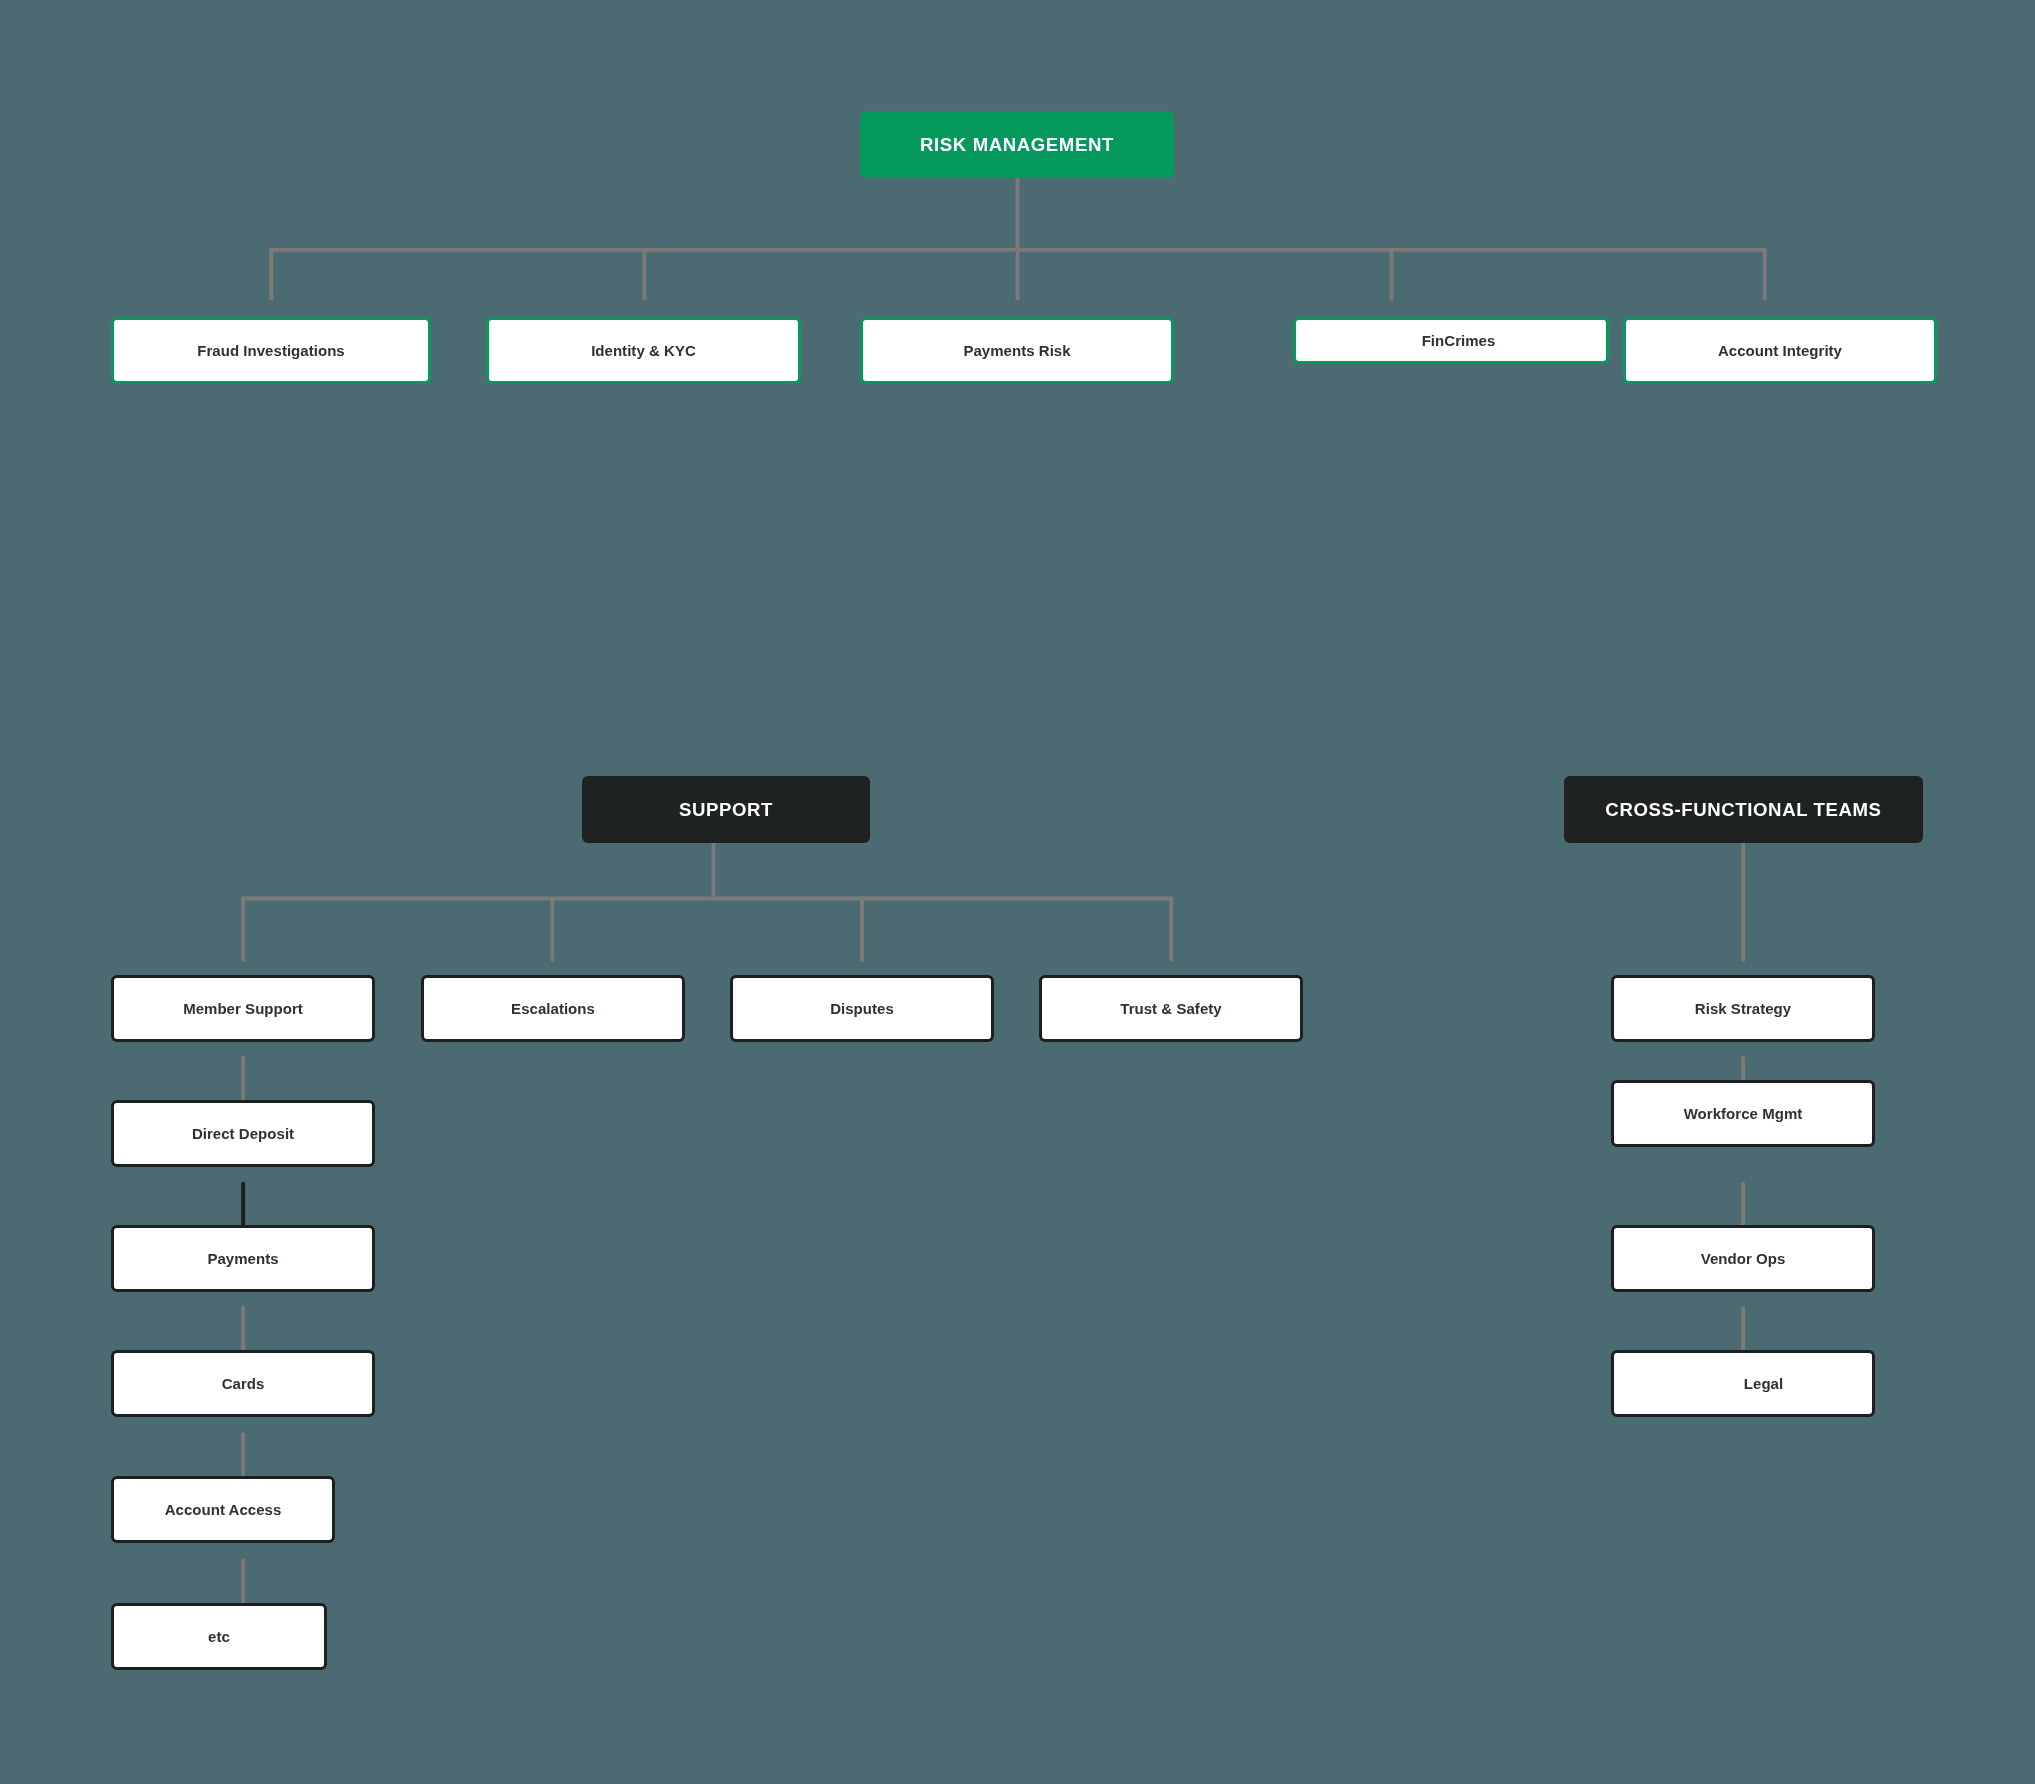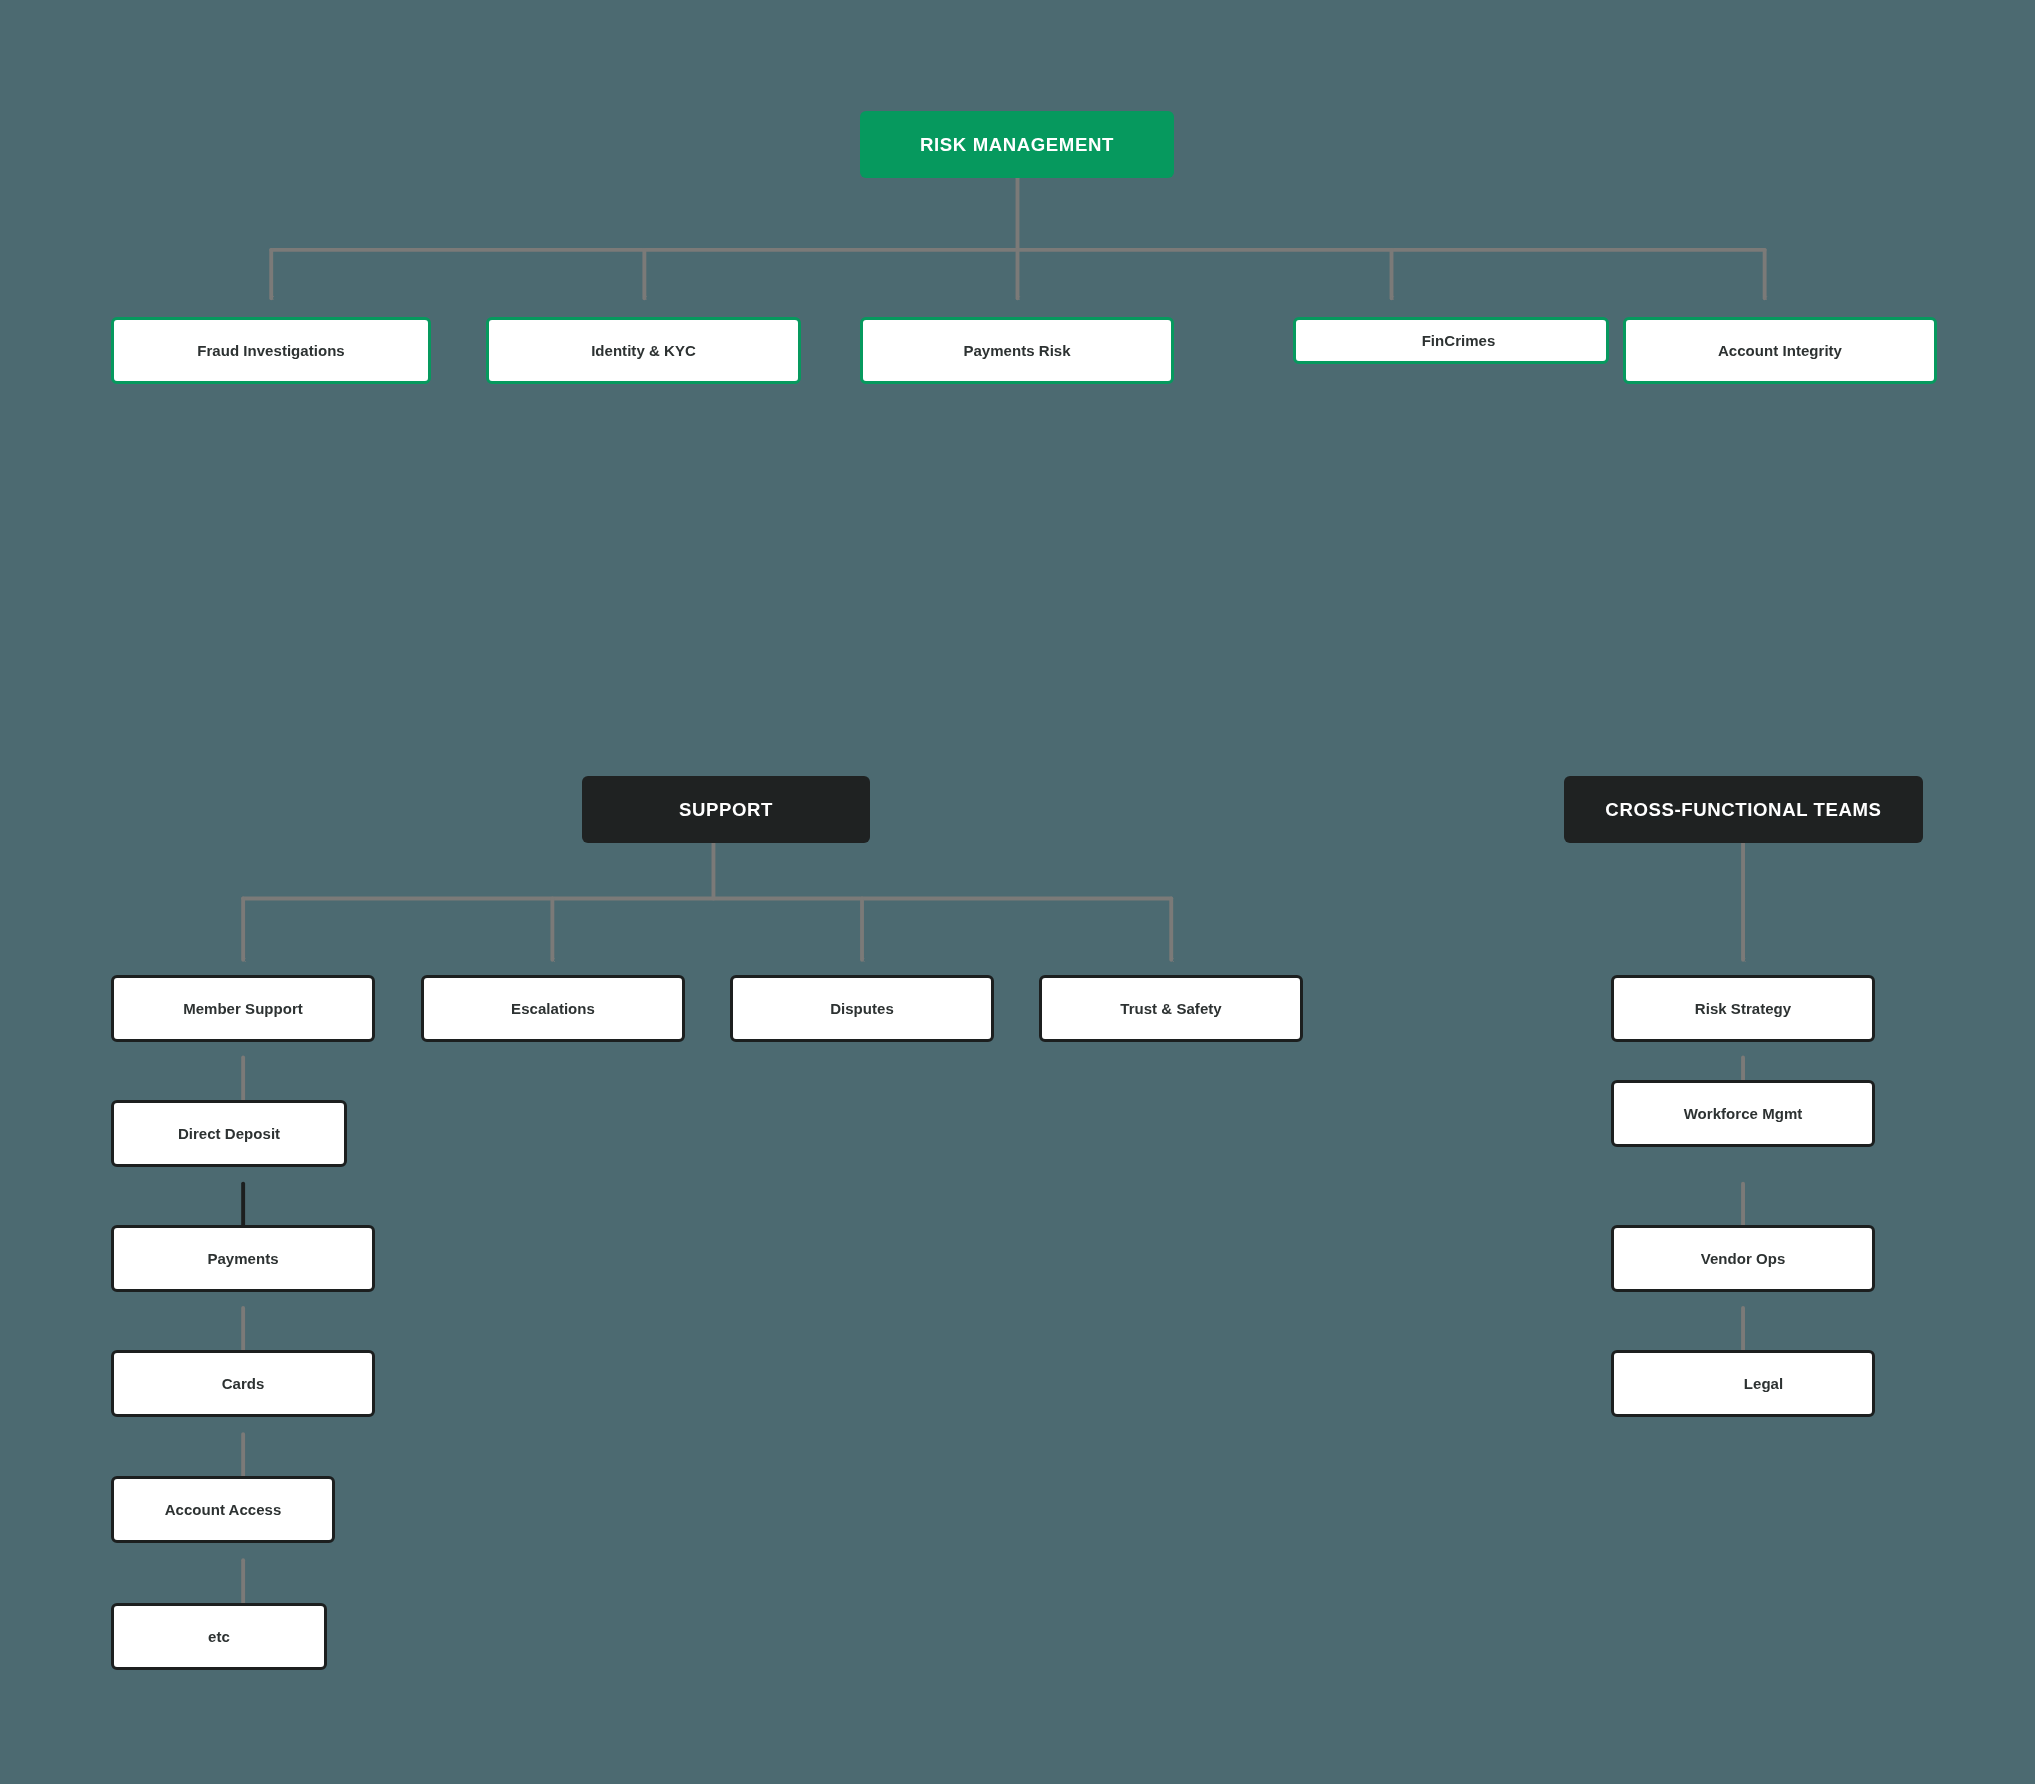--- a/index.html
+++ b/index.html
@@ -146,21 +146,21 @@
   </div>
 
   <div class="node leaf dark-border" style="left:730px; top:975px; width:264px; height:67px;">
     <span>Disputes</span>
   </div>
 
   <div class="node leaf dark-border" style="left:1039px; top:975px; width:264px; height:67px;">
     <span>Trust &amp; Safety</span>
   </div>
 
-  <div class="node leaf dark-border" style="left:111px; top:1100px; width:236px; height:67px;">
+  <div class="node leaf dark-border" style="left:111px; top:1100px; width:264px; height:67px;">
     <span>Direct Deposit</span>
   </div>
 
   <div class="node leaf dark-border" style="left:111px; top:1225px; width:264px; height:67px;">
     <span>Payments</span>
   </div>
 
   <div class="node leaf dark-border" style="left:111px; top:1350px; width:264px; height:67px;">
     <span>Cards</span>
   </div>

